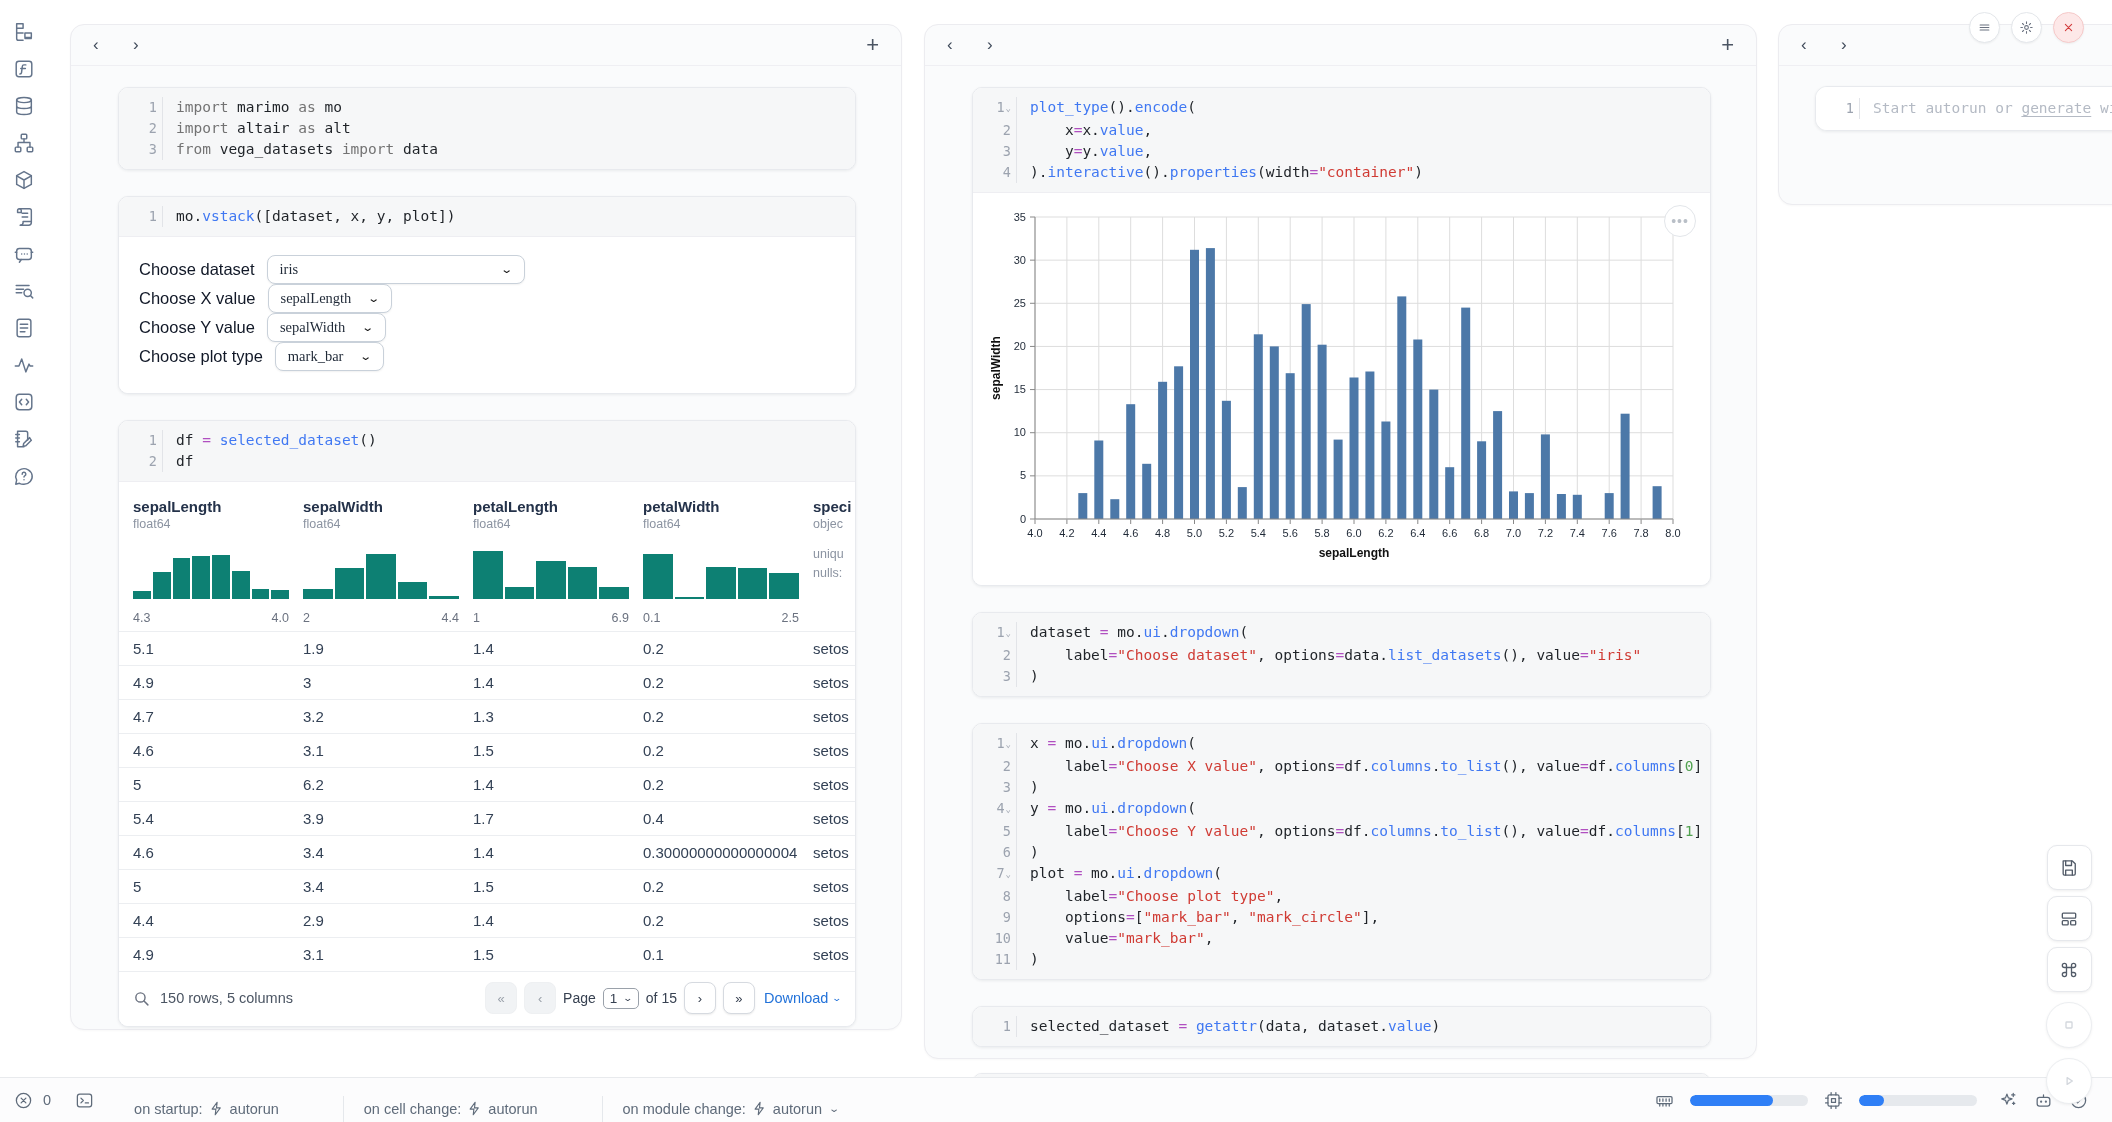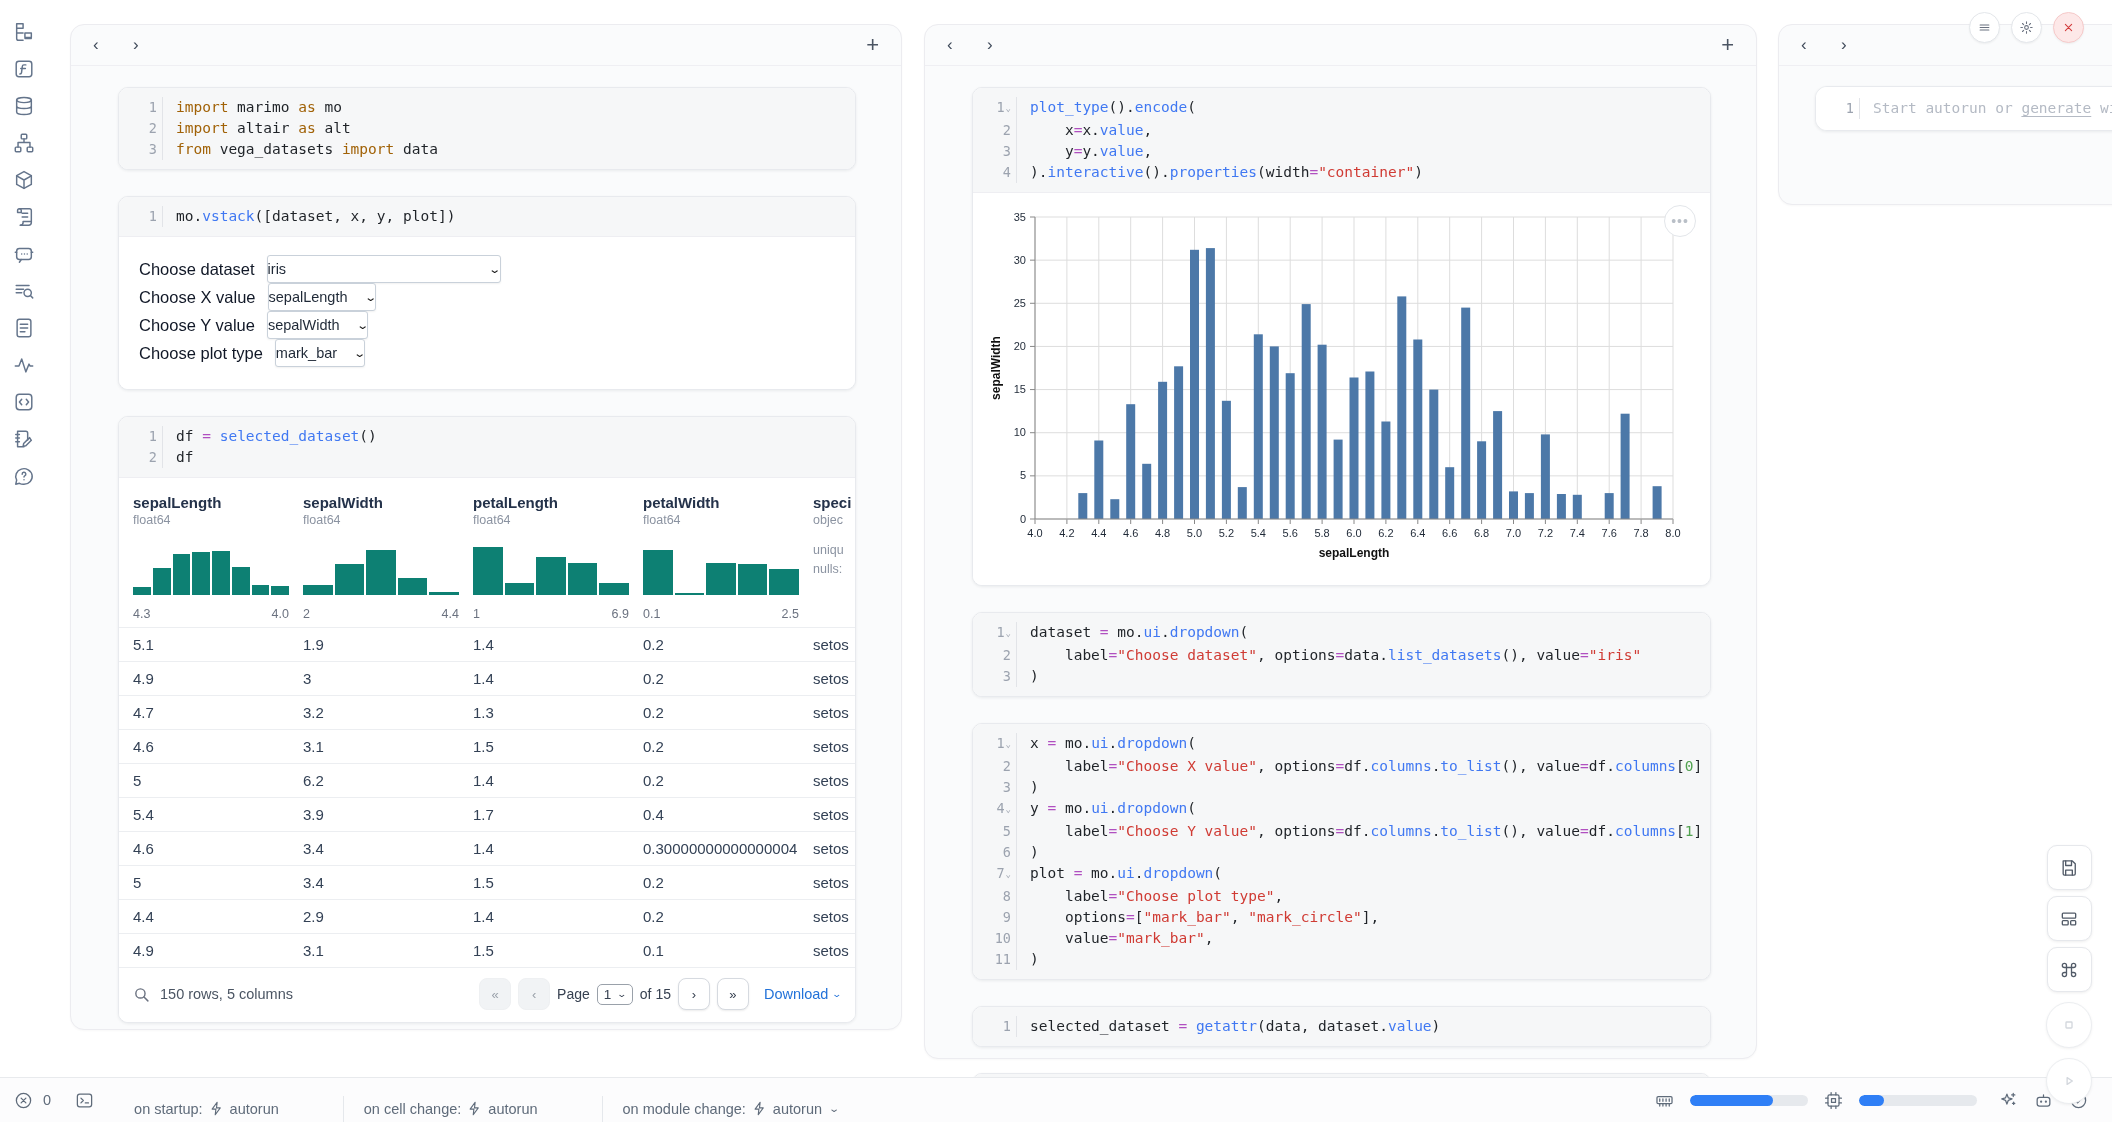--- a/index.html
+++ b/index.html
@@ -21,31 +21,31 @@
   .ph-plus{margin-left:auto;font-size:22px;color:#4b5563;cursor:pointer;line-height:1;}
   .panel-body{padding:21px 45px 0 47px;}
 
   
   .cell{background:#fff;border:1px solid #e8eaee;border-radius:10px;box-shadow:0 1px 3px rgba(20,25,40,.07);margin-bottom:26px;overflow:hidden;}
   .code-area{background:#f6f7f8;padding:9px 0;}
   .code-line{display:flex;line-height:21px;font-family:"DejaVu Sans Mono",monospace;font-size:14.5px;}
   .ln{width:38px;flex:0 0 38px;text-align:right;color:#9ca3af;padding-right:5px;font-size:13.5px;position:relative;}
   .fold{color:#9ca3af;font-size:9px;position:relative;top:-1px;padding-left:1px;}
   .code-text{border-left:1px solid #e2e4e8;padding-left:13px;white-space:pre;color:#1f2328;}
-  .tk-kw{color:#a16207;}
+  .tk-kw{color:#737373;}
   .tk-fn{color:#4078f2;}
   .tk-str{color:#d03b34;}
   .tk-num{color:#50a14f;}
   .tk-op{color:#b04fc0;}
   .cell-output{background:#fff;border-top:1px solid #eeeef2;}
 
   
   .controls{padding:18px 24px 22px 20px;display:flex;flex-direction:column;justify-content:center;}
   .ctrl-row{display:flex;align-items:center;gap:12px;font-size:16.5px;color:#111827;}
-  .mo-select{display:flex;align-items:center;justify-content:space-between;border:1.5px solid #c9d1da;border-radius:3px;background:#fff;box-shadow:0 1px 2px rgba(0,0,0,.06);padding:5px 0;font-size:14.5px;color:#1f2937;cursor:pointer;}
+  .mo-select{display:flex;align-items:center;justify-content:space-between;border:1.5px solid #c9d1da;border-radius:8px;background:#fff;box-shadow:0 1px 2px rgba(0,0,0,.06);padding:5px 12px;font-size:14.5px;color:#1f2937;cursor:pointer;font-family:Liberation Serif, serif;}
   .mo-select .chev{margin-left:18px;font-size:11px;color:#111;transform:scaleX(1.4);}
 
   
   .df-table{font-size:15px;color:#334155;}
   .df-head{display:flex;padding:16px 0 6px 14px;}
   .df-col{width:170px;flex:0 0 170px;padding-right:14px;box-sizing:border-box;}
   .df-col.cut{width:56px;flex:0 0 56px;overflow:hidden;padding-right:0;}
   .col-name{font-weight:bold;color:#24324a;font-size:15px;white-space:nowrap;}
   .col-dtype{color:#8b93a1;font-size:12.5px;margin-top:2px;white-space:nowrap;}
   .col-stats{color:#8b93a1;font-size:12.5px;margin-top:14px;line-height:19px;white-space:nowrap;}
@@ -55,21 +55,21 @@
   .df-row{display:flex;border-top:1px solid #eceef1;padding:8px 0 8px 14px;}
   .df-cell{width:170px;flex:0 0 170px;white-space:nowrap;box-sizing:border-box;}
   .df-cell.cut{width:56px;flex:0 0 56px;overflow:hidden;}
   .df-footer{display:flex;align-items:center;border-top:1px solid #eceef1;padding:10px 14px 12px 14px;color:#4b5563;}
   .df-summary{display:flex;align-items:center;gap:10px;font-size:14.5px;color:#4b5563;}
   .pager{margin-left:auto;display:flex;align-items:center;gap:7px;font-size:14px;color:#374151;}
   .pg-btn{width:30px;height:30px;border-radius:8px;display:flex;align-items:center;justify-content:center;font-size:13px;cursor:pointer;}
   .pg-btn.off{background:#f1f3f5;color:#9aa1aa;border:1px solid #eef0f2;}
   .pg-btn.on{background:#fff;color:#374151;border:1px solid #d6dae0;box-shadow:0 1px 2px rgba(0,0,0,.08);}
   .pg-select{border:1px solid #9aa1aa;border-radius:5px;padding:2px 6px;display:flex;gap:7px;align-items:center;background:#fff;cursor:pointer;font-size:13.5px;}
-  .dl-link{color:#2272d9;margin-left:8px;cursor:pointer;display:flex;gap:5px;align-items:center;font-size:14.5px;}
+  .dl-link{color:#2272d9;margin-left:2px;cursor:pointer;display:flex;gap:5px;align-items:center;font-size:14.5px;}
 
   
   .chart-wrap{position:relative;padding:14px 10px 16px 14px;}
   .chart-more{position:absolute;top:12px;right:14px;width:30px;height:30px;border-radius:50%;border:1px solid #e3e6ea;background:#fff;color:#b9bfc7;display:flex;align-items:center;justify-content:center;font-size:14px;letter-spacing:1px;cursor:pointer;}
   .vega-tick{font-size:11px;fill:#1f2937;font-family:"Liberation Sans",sans-serif;}
   .vega-title{font-size:12px;font-weight:bold;fill:#111;font-family:"Liberation Sans",sans-serif;}
 
   
   .ghost-line{color:#b4bac4;}
   .ghost-line u{text-underline-offset:3px;}

